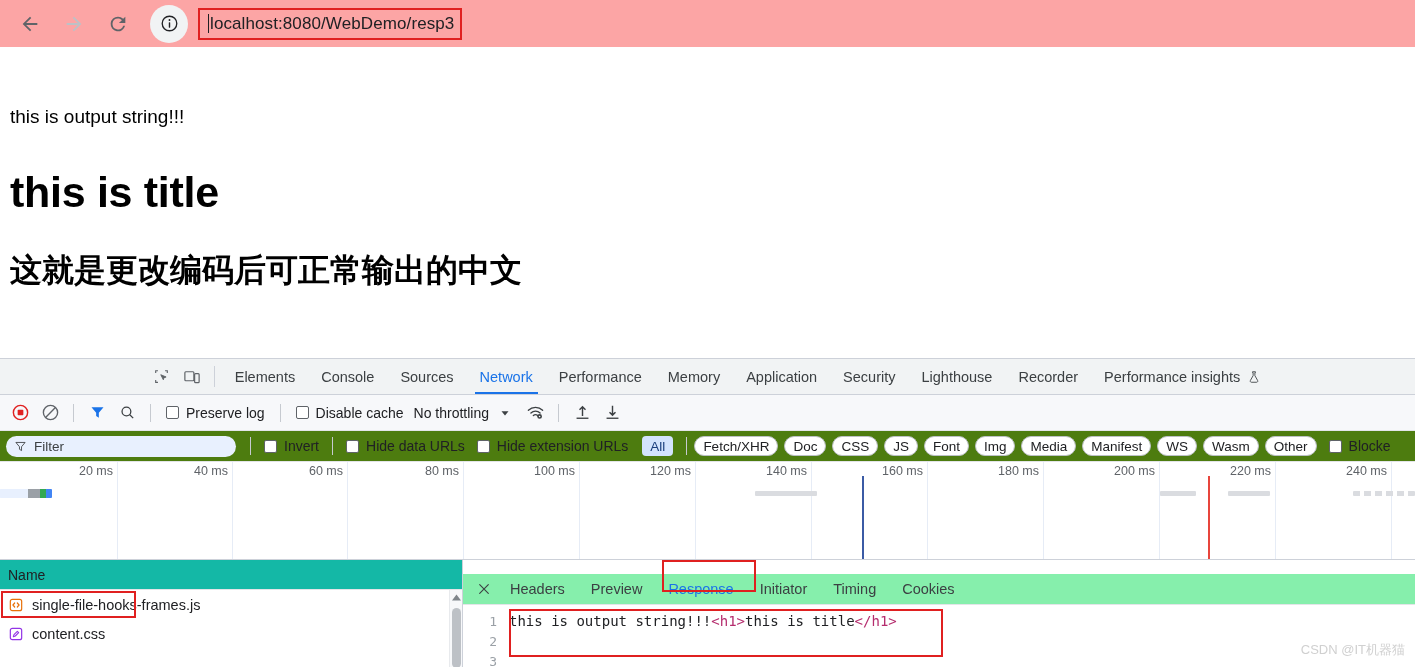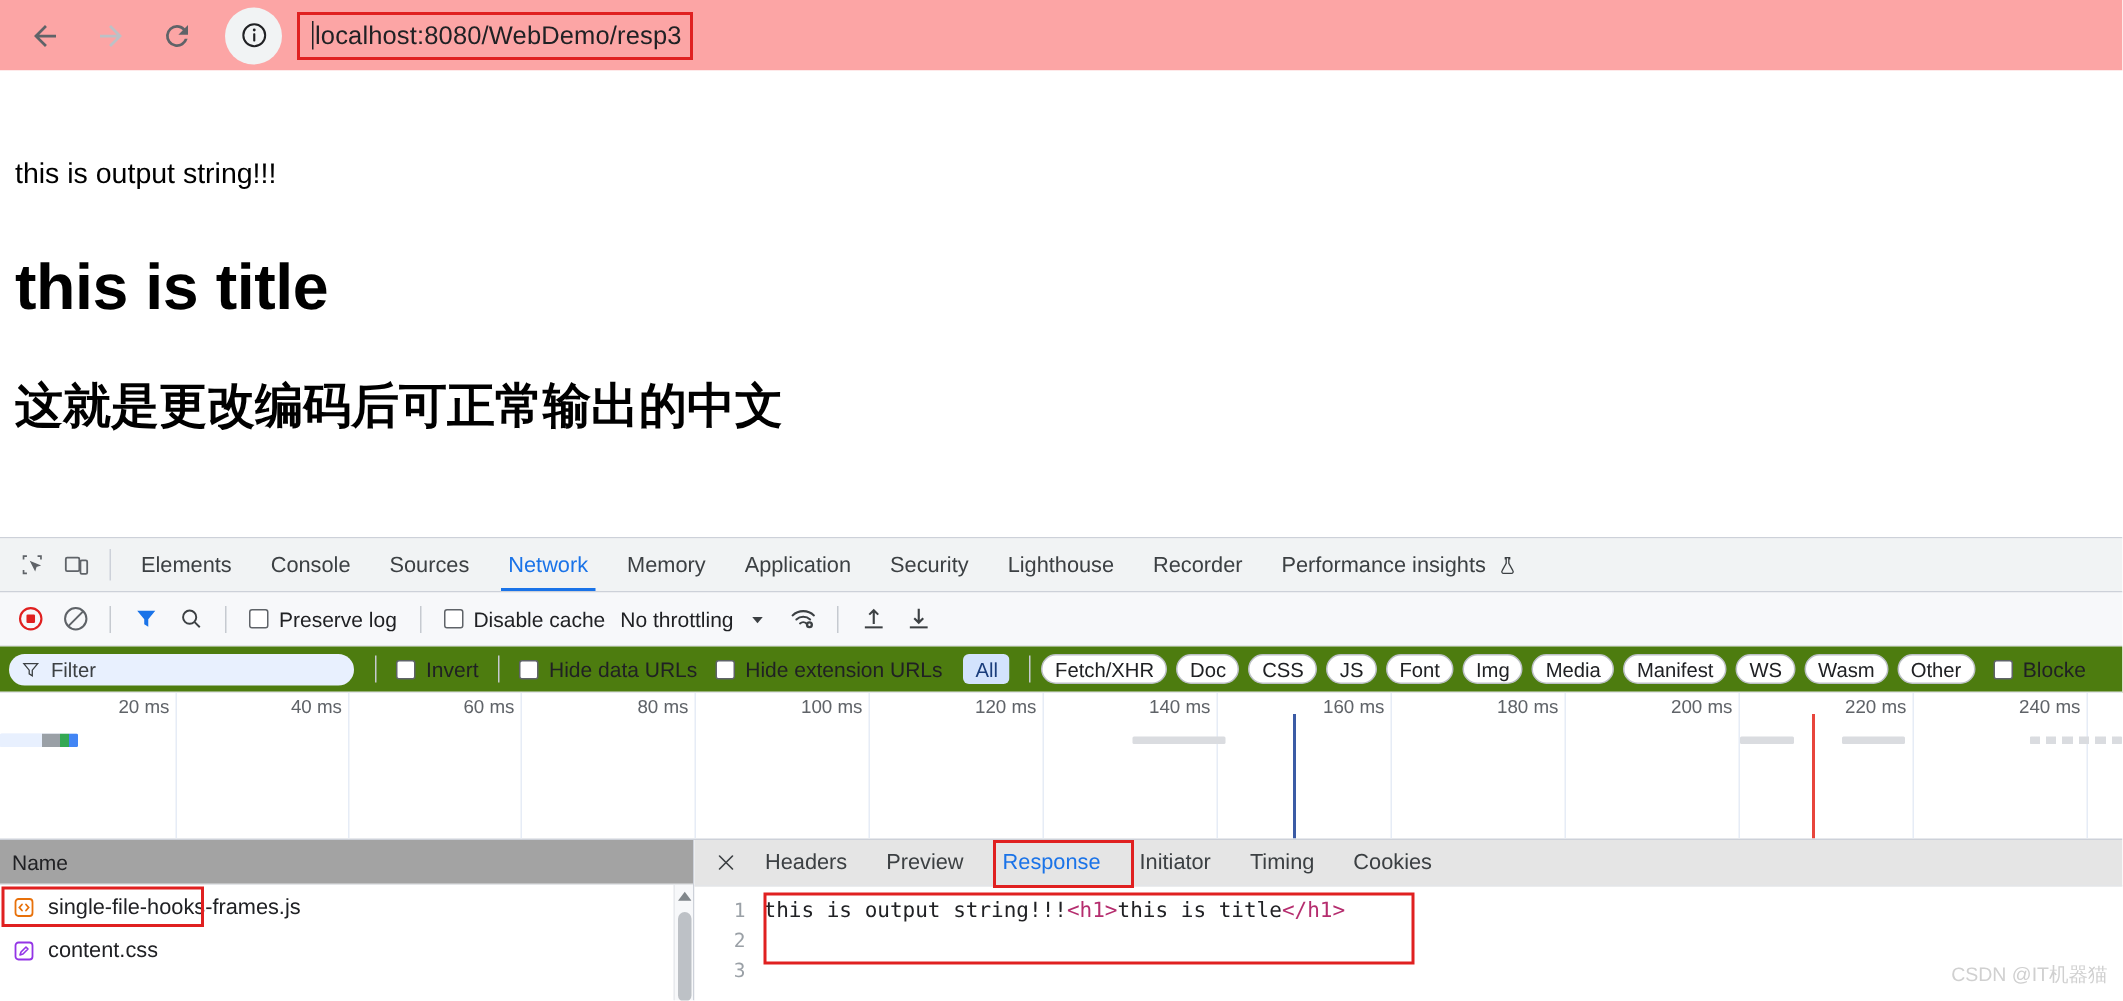--- a/index.html
+++ b/index.html
@@ -57,21 +57,21 @@
 
   
   .devtools {
     position: absolute; top: 358px; left: 0; width: 1415px; height: 309px;
     background: #ffffff; border-top: 1px solid #cdd1d9;
     font-size: 12px; color: #3c4043;
   }
 
   .dt-tabbar {
     height: 36px; background: #f1f3f4; display: flex; align-items: stretch;
-    border-bottom: 1px solid #cdd1d9; padding-left: 6px;
+    border-bottom: 1px solid #cdd1d9; padding-left: 6px; justify-content: center;
   }
   .dt-icon-btn {
     width: 30px; display: flex; align-items: center; justify-content: center;
   }
   .dt-sep {
     width: 1px; background: #cdd1d9; margin: 7px 7px;
   }
   .dt-tab {
     display: flex; align-items: center; padding: 0 13px; font-size: 14.5px;
     color: #3c4043; white-space: nowrap; position: relative;
@@ -151,21 +151,21 @@
   }
   .ov-req i { display: block; height: 100%; }
 
   
   .dt-bottom { display: flex; height: 107px; }
   .req-pane {
     width: 463px; flex: 0 0 auto; border-right: 1px solid #cdd1d9;
     position: relative; background: #fff;
   }
   .req-head {
-    height: 30px; background: #a3a3a3; border-bottom: 1px solid #e3e5e8;
+    height: 30px; background: #14b8a6; border-bottom: 1px solid #e3e5e8;
     display: flex; align-items: center; padding: 0 8px; font-size: 14px;
     color: #202124;
   }
   .req-row {
     height: 29px; display: flex; align-items: center; gap: 8px;
     padding: 0 8px; font-size: 14.5px; color: #202124;
   }
   .req-row.selected { background: #d3e3fd; }
   .req-row .label { white-space: nowrap; overflow: hidden; }
   .sel-box {
@@ -179,22 +179,22 @@
     position: absolute; top: 18px; left: 2px; width: 9px; height: 60px;
     background: #bdc1c6; border-radius: 5px;
   }
   .scroll-up {
     position: absolute; top: 3px; left: 2px; width: 9px; height: 9px;
     display: flex; align-items: center; justify-content: center;
   }
 
   .detail-pane { flex: 1; position: relative; background: #fff; }
   .detail-tabs {
-    height: 31px; background: #e5e5e5; border-bottom: 1px solid #e3e5e8;
-    display: flex; align-items: center; padding-left: 8px;
+    height: 31px; background: #86efac; border-bottom: 1px solid #e3e5e8;
+    display: flex; align-items: center; padding-left: 8px; margin-top: 14px;
   }
   .dtab {
     font-size: 14.5px; color: #3c4043; padding: 0 13px; height: 31px;
     display: flex; align-items: center; position: relative; white-space: nowrap;
   }
   .dtab.active { color: #1a73e8; }
   .close-x {
     width: 26px; height: 31px; display: flex; align-items: center;
     justify-content: center;
   }
@@ -283,20 +283,23 @@
         <span>Elements</span>
       </div>
     <div class="dt-tab">
         <span>Console</span>
       </div>
     <div class="dt-tab">
         <span>Sources</span>
       </div>
     <div class="dt-tab active">
         <span>Network</span>
+      </div>
+    <div class="dt-tab">
+        <span>Performance</span>
       </div>
     <div class="dt-tab">
         <span>Memory</span>
       </div>
     <div class="dt-tab">
         <span>Application</span>
       </div>
     <div class="dt-tab">
         <span>Security</span>
       </div>

